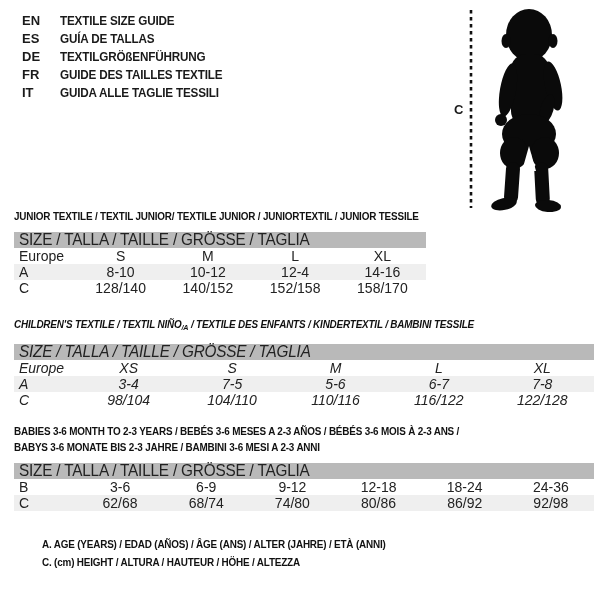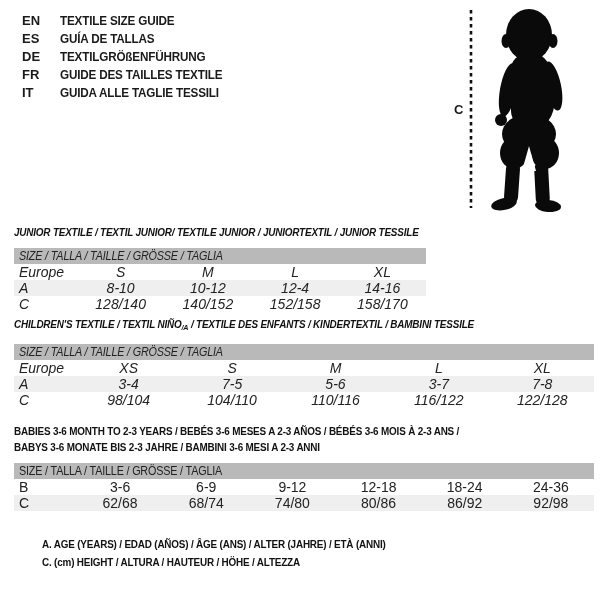--- a/index.html
+++ b/index.html
@@ -18,27 +18,27 @@
 
   
   .figure{position:absolute;left:450px;top:4px;width:132px;height:208px;}
   .figure .measure-label{position:absolute;left:4px;top:98px;font-size:13px;font-weight:bold;}
   .figure svg{position:absolute;left:16px;top:0;}
 
   
   .size-section{position:absolute;left:14px;}
   .tbl-title{font-weight:bold;font-size:11px;line-height:16px;margin-bottom:8px;color:#111;}
   .tbl-title .subscript{font-size:8px;vertical-align:-2px;}
-  .size-bar{height:16px;line-height:16px;background:var(--bar,#b9b9b9);font-size:12px;padding-left:5px;color:#222;}
+  .size-bar{height:16px;line-height:16px;background:var(--bar,#b9b9b9);font-size:17px;padding-left:5px;color:#222;}
   table.size-grid{width:100%;border-collapse:collapse;table-layout:fixed;font-size:14px;}
   table.size-grid td{height:16px;text-align:center;padding:0;font-weight:normal;color:#222;}
   table.size-grid td.rowlabel{width:58px;text-align:left;padding-left:5px;}
   table.size-grid tr.shaded{background:var(--stripe,#efefef);}
 
-  #sec-junior{top:224px;width:412px;font-style:italic;}
+  #sec-junior{top:208px;width:412px;}
   #sec-children{top:316px;width:580px;font-style:italic;}
   #sec-babies{top:423px;width:580px;}
 
   
   .notes{position:absolute;left:14px;top:536px;}
   .note-line{height:17.5px;line-height:17.5px;font-weight:bold;font-size:11px;color:#111;margin-left:28px;}
 </style>
 </head>
 <body style="--background: #ffffff; --bar: #b9b9b9; --stripe: #efefef; --text: #1a1a1a; --silhouette: #0a0a0a;">
 
@@ -132,21 +132,21 @@
             <td>S</td>
             <td>M</td>
             <td>L</td>
             <td>XL</td>
           </tr>
           <tr class="shaded">
             <td class="rowlabel">A</td>
             <td>3-4</td>
             <td>7-5</td>
             <td>5-6</td>
-            <td>3-7</td>
+            <td>6-7</td>
             <td>7-8</td>
           </tr>
           <tr>
             <td class="rowlabel">C</td>
             <td>98/104</td>
             <td>104/110</td>
             <td>110/116</td>
             <td>116/122</td>
             <td>122/128</td>
           </tr>

